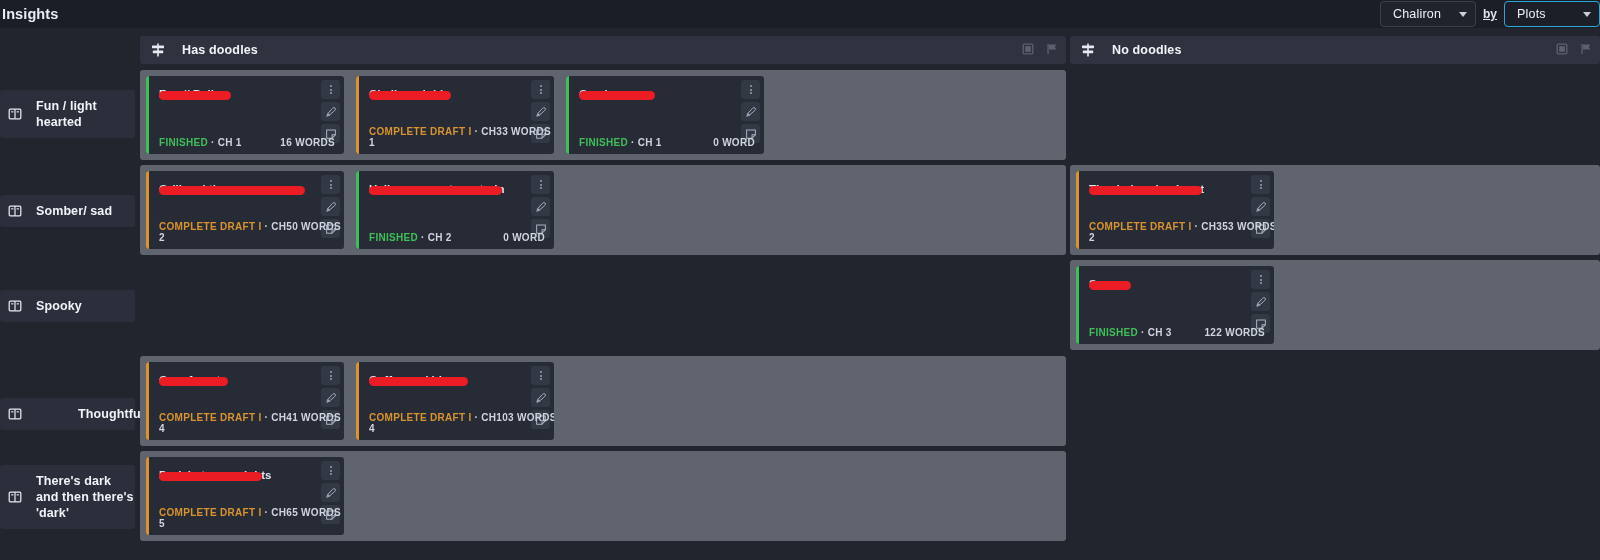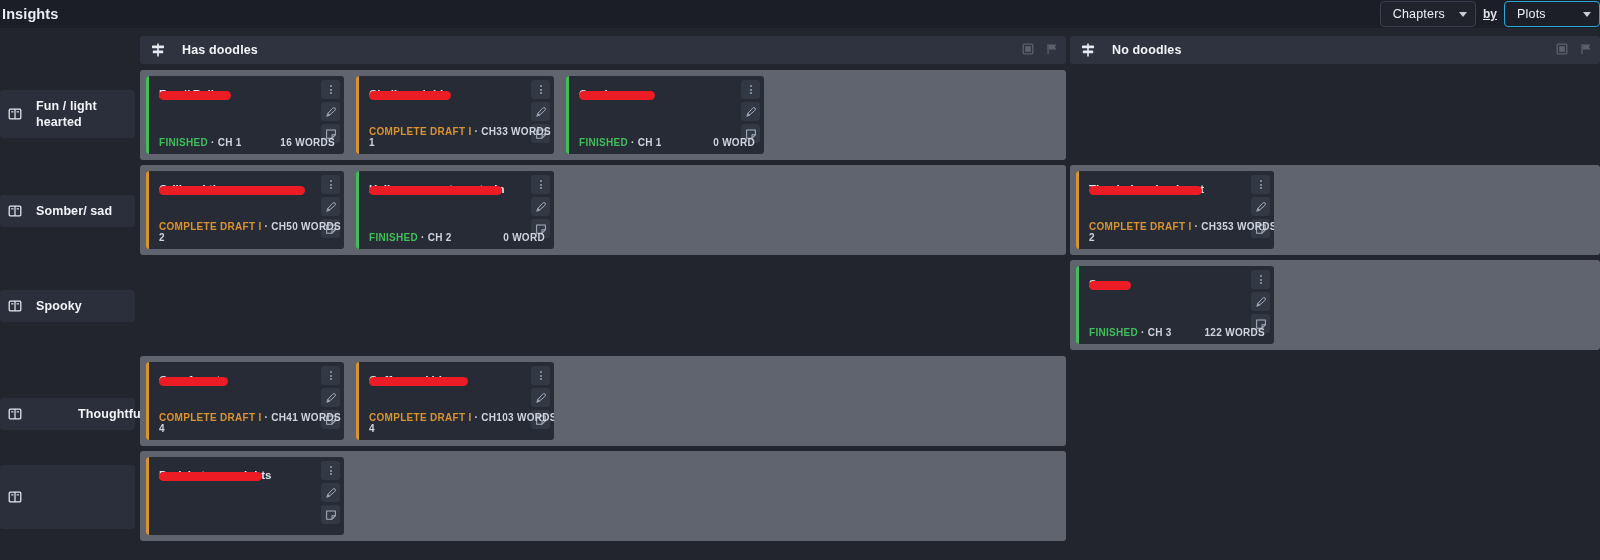--- a/index.html
+++ b/index.html
@@ -219,21 +219,21 @@
   .dots i { width: 2px; height: 2px; background: #9aa1b1; border-radius: 50%; display: block; }
 </style>
 </head>
 <body>
 
 <div class="topbar">
   <div class="app-title">Insights</div>
 
   <div class="topbar-right">
     <div class="dropdown">
-      <span>Chapters</span>
+      <span>Chaliron</span>
       <span class="caret"></span>
     </div>
     <span class="by-word">by</span>
     <div class="dropdown focused">
       <span>Plots</span>
       <span class="caret"></span>
     </div>
   </div>
 </div>
 
@@ -317,20 +317,21 @@
   </svg></span>
       <span class="lbl">Thoughtful</span>
     </div>
     <div class="swim-label" style="top: 395px; height: 64px;">
       <span class="book-icon"><svg width="14" height="14" viewBox="0 0 14 14">
     <rect x="1.2" y="2.2" width="11.6" height="9.6" rx="1" fill="none" stroke="#e7eaf1" stroke-width="1.25"></rect>
     <rect x="6.4" y="2.2" width="1.2" height="9.6" fill="#e7eaf1"></rect>
     <rect x="3.1" y="4.3" width="2.4" height="1.1" fill="#e7eaf1"></rect>
     <rect x="8.6" y="4.3" width="2.4" height="1.1" fill="#e7eaf1"></rect>
   </svg></span>
+      <span class="lbl">There's dark and then there's 'dark'</span>
     </div>
   </div>
 
 <div class="board">
     <div class="lane" style="left: 140px; width: 926px; top: 0px; height: 90px;"></div>
     <div class="lane" style="left: 140px; width: 926px; top: 95px; height: 90px;"></div>
     <div class="lane right" style="left: 1070px; width: 530px; top: 95px; height: 90px;"></div>
     <div class="lane right" style="left: 1070px; width: 530px; top: 190px; height: 90px;"></div>
     <div class="lane" style="left: 140px; width: 926px; top: 286px; height: 90px;"></div>
     <div class="lane" style="left: 140px; width: 926px; top: 381px; height: 90px;"></div>
@@ -622,14 +623,18 @@
     <path d="M3.2 8.8 L2.1 12.0 L5.3 10.7 Z" fill="none" stroke="#aab1c0" stroke-width="1.15" stroke-linejoin="round"></path>
   </svg>
         </span>
         <span class="act">
           <svg width="12" height="12" viewBox="0 0 14 14">
     <path d="M1.9 2.4 H12.1 V8.0 L8.2 11.9 H1.9 Z" fill="none" stroke="#aab1c0" stroke-width="1.2" stroke-linejoin="round"></path>
     <path d="M12.1 8.0 H8.2 V11.9" fill="none" stroke="#aab1c0" stroke-width="1.2" stroke-linejoin="round"></path>
   </svg>
         </span>
       </span>
+      <span class="footer">
+        <span><span class="st" style="color:#d9932f">COMPLETE DRAFT I</span><span class="sep">·</span><span class="ch">CH 5</span></span>
+        <span class="wc">65 WORDS</span>
+      </span>
     </div>
   </div>
 
 </body></html>

